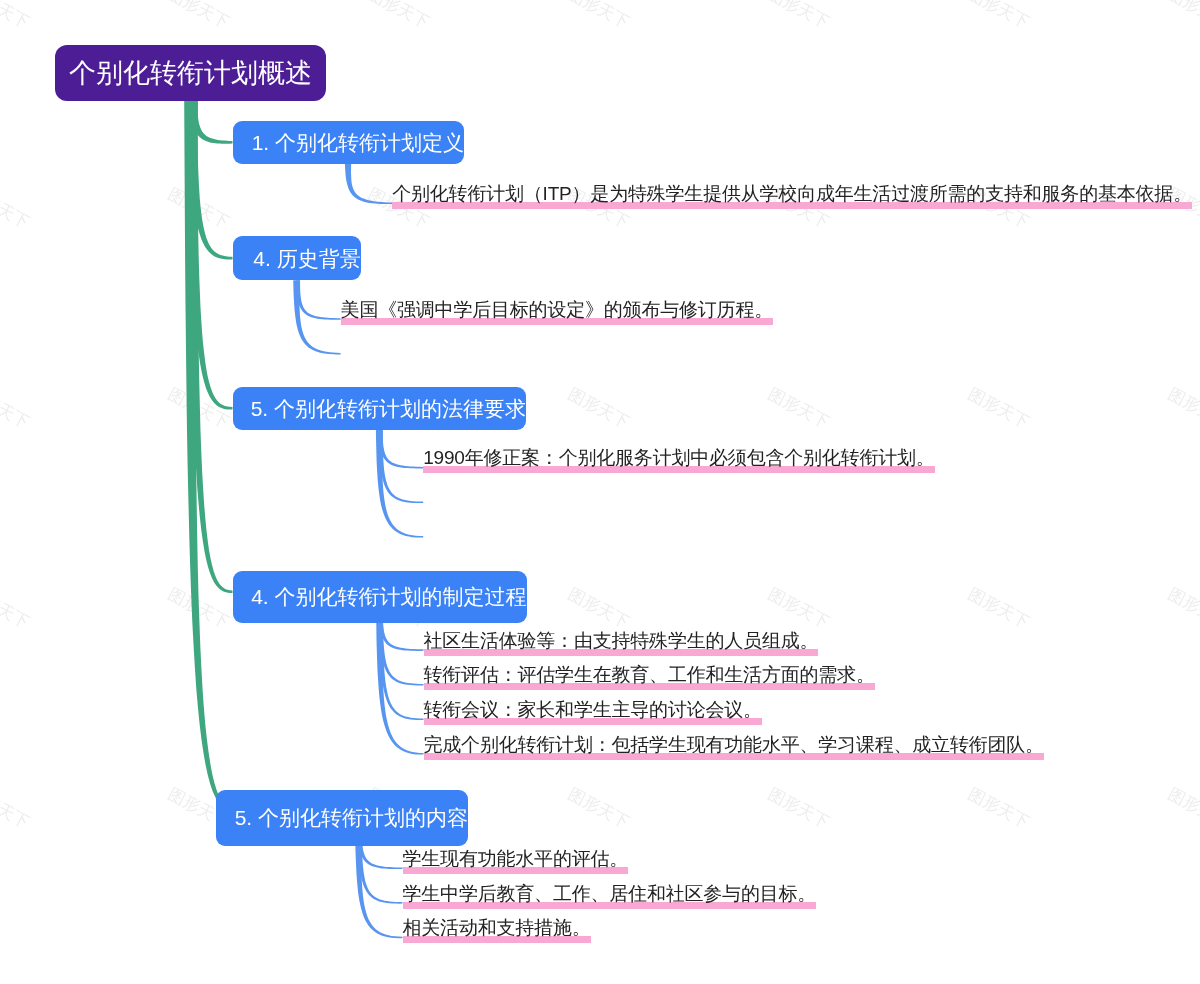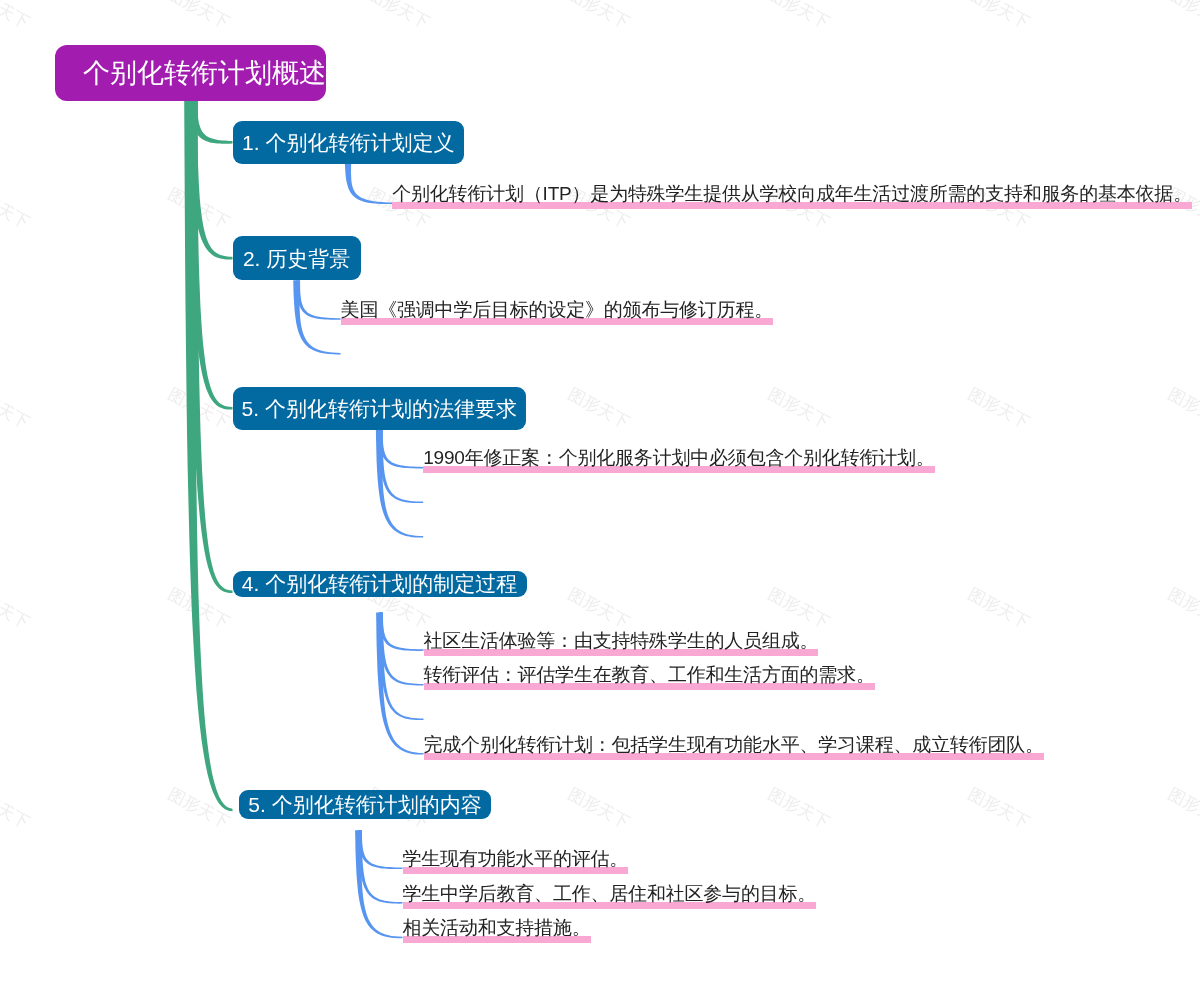--- a/index.html
+++ b/index.html
@@ -8,22 +8,22 @@
        font-family:"Liberation Sans",sans-serif;}
   #stage{position:relative;width:1200px;height:984px;overflow:hidden;
          will-change:transform;}
   #wm{position:absolute;left:0;top:0;width:1200px;height:984px;z-index:0;}
   #wm text{font-family:"Liberation Sans",sans-serif;font-size:16.6px;fill:#ededed;}
   #links{position:absolute;left:0;top:0;width:1200px;height:984px;z-index:1;}
   .node{position:absolute;z-index:2;box-sizing:border-box;display:flex;
         align-items:center;justify-content:center;white-space:nowrap;
         color:#ffffff;border-radius:9px;line-height:1;}
   .node span{transform:translateZ(0);display:block;}
-  .root{background:#a21caf;font-size:27px;border-radius:12px;justify-content:flex-end;}
-  .lvl2{background:#0369a1;font-size:21px;}
+  .root{background:#4c1d95;font-size:27px;border-radius:12px;}
+  .lvl2{background:#3b82f6;font-size:21px;justify-content:flex-end;}
   .leaf{position:absolute;z-index:2;white-space:nowrap;color:#222222;
         transform:translateZ(0);
         font-size:19px;letter-spacing:-0.2px;line-height:16.1px;
         border-bottom:7px solid #f9a8d4;width:max-content;}
 </style>
 </head>
 <body>
 
 <div id="stage">
 
@@ -100,34 +100,35 @@
     </g>
   </svg>
 
   <div class="node root" style="left:55.0px;top:45.0px;width:271.0px;height:56.0px">
       <span>个别化转衔计划概述</span>
     </div>
   <div class="node lvl2" style="left:232.5px;top:121.0px;width:231.5px;height:42.6px">
       <span>1. 个别化转衔计划定义</span>
     </div>
   <div class="node lvl2" style="left:232.5px;top:235.9px;width:128.2px;height:44.4px">
-      <span>2. 历史背景</span>
+      <span>4. 历史背景</span>
     </div>
   <div class="node lvl2" style="left:232.5px;top:387.0px;width:293.5px;height:42.6px">
       <span>5. 个别化转衔计划的法律要求</span>
     </div>
-  <div class="node lvl2" style="left:232.5px;top:570.9px;width:294.0px;height:26px">
+  <div class="node lvl2" style="left:232.5px;top:570.9px;width:294.0px;height:52px">
       <span>4. 个别化转衔计划的制定过程</span>
     </div>
-  <div class="node lvl2" style="left:239px;top:789.6px;width:252.0px;height:29px">
+  <div class="node lvl2" style="left:216px;top:789.6px;width:252.0px;height:56px">
       <span>5. 个别化转衔计划的内容</span>
     </div>
 
   <div class="leaf" style="left:392.2px;top:185.8px">个别化转衔计划（ITP）是为特殊学生提供从学校向成年生活过渡所需的支持和服务的基本依据。</div>
   <div class="leaf" style="left:340.6px;top:301.6px">美国《强调中学后目标的设定》的颁布与修订历程。</div>
   <div class="leaf" style="left:423.2px;top:450.2px">1990年修正案：个别化服务计划中必须包含个别化转衔计划。</div>
   <div class="leaf" style="left:423.5px;top:632.7px">社区生活体验等：由支持特殊学生的人员组成。</div>
   <div class="leaf" style="left:423.5px;top:667.3px">转衔评估：评估学生在教育、工作和生活方面的需求。</div>
+  <div class="leaf" style="left:423.5px;top:701.9px">转衔会议：家长和学生主导的讨论会议。</div>
   <div class="leaf" style="left:423.5px;top:736.5px">完成个别化转衔计划：包括学生现有功能水平、学习课程、成立转衔团队。</div>
   <div class="leaf" style="left:402.5px;top:850.9px">学生现有功能水平的评估。</div>
   <div class="leaf" style="left:402.5px;top:885.5px">学生中学后教育、工作、居住和社区参与的目标。</div>
   <div class="leaf" style="left:402.5px;top:920.1px">相关活动和支持措施。</div>
 </div>
 
 </body></html>

